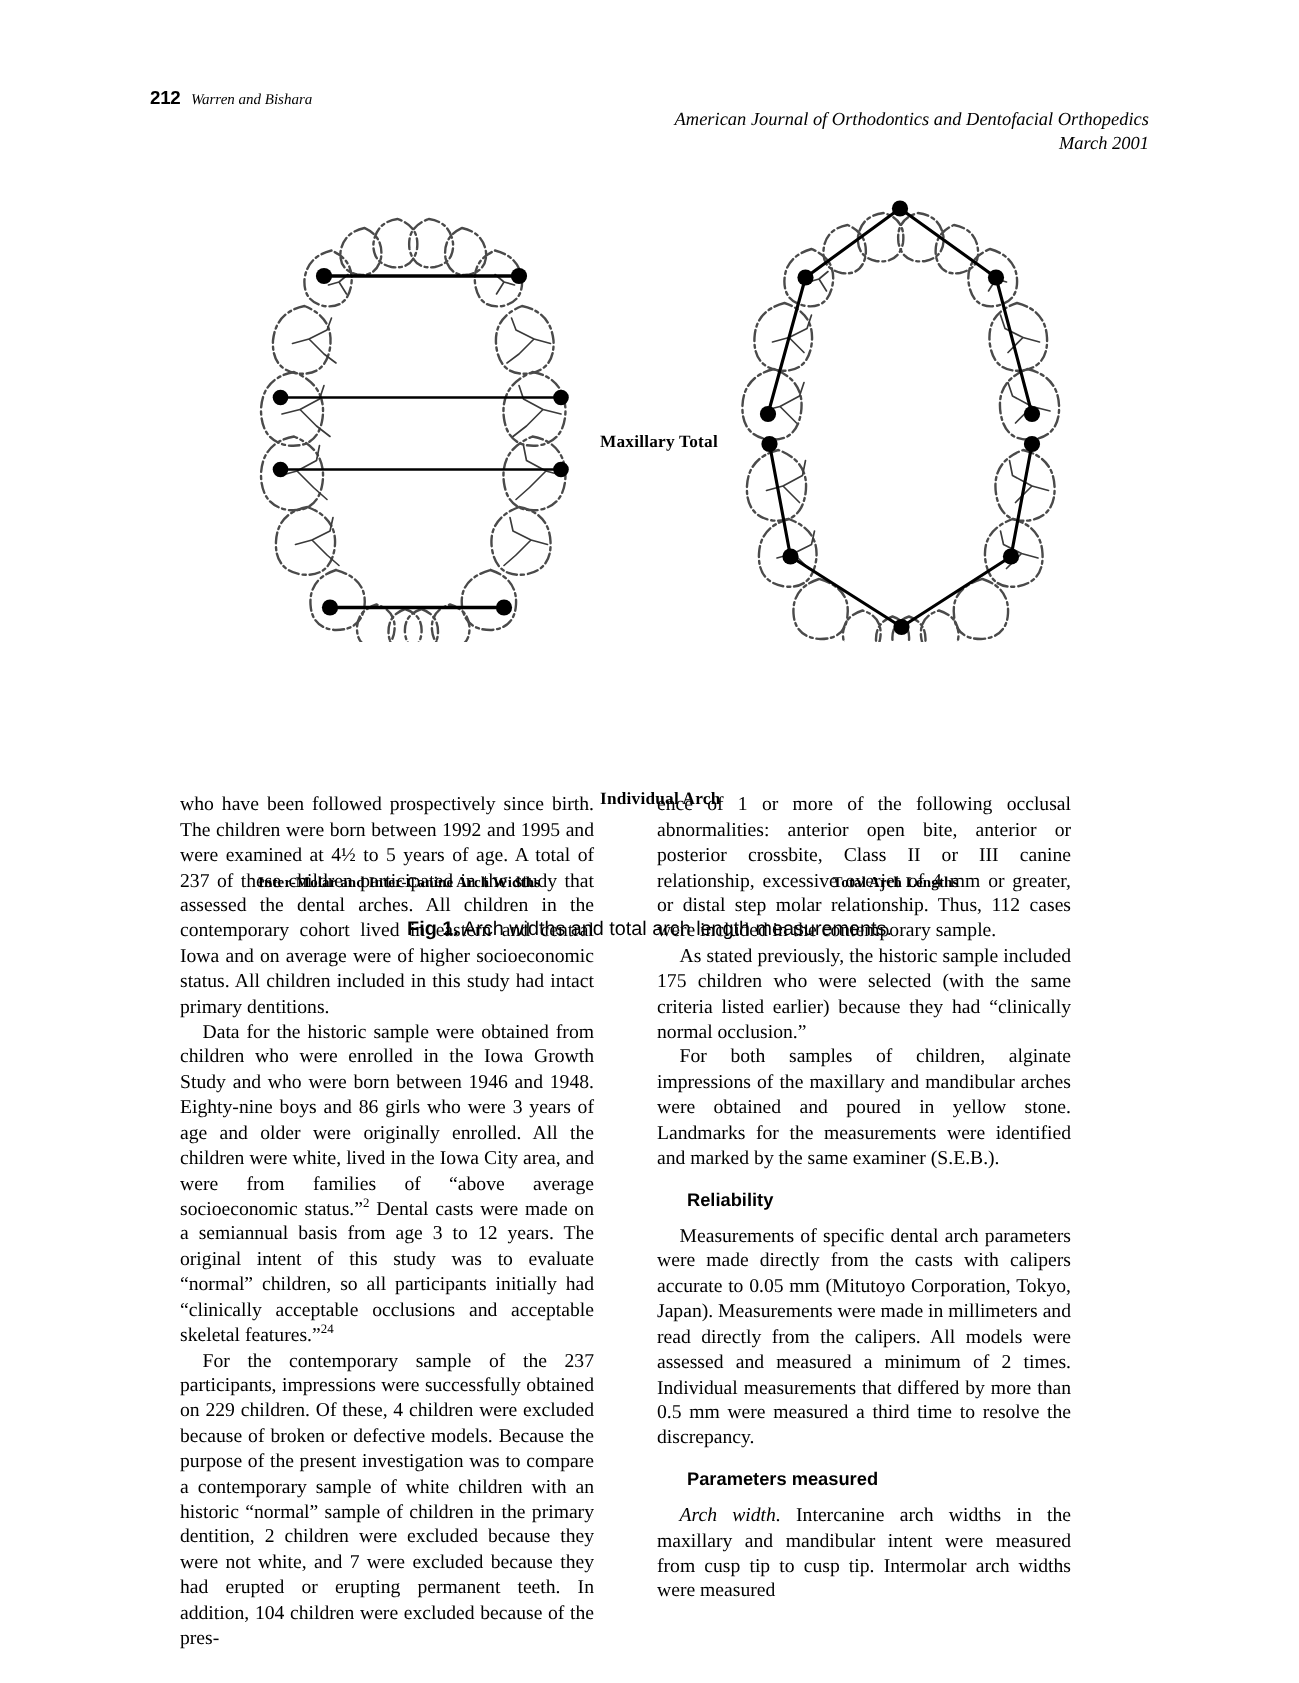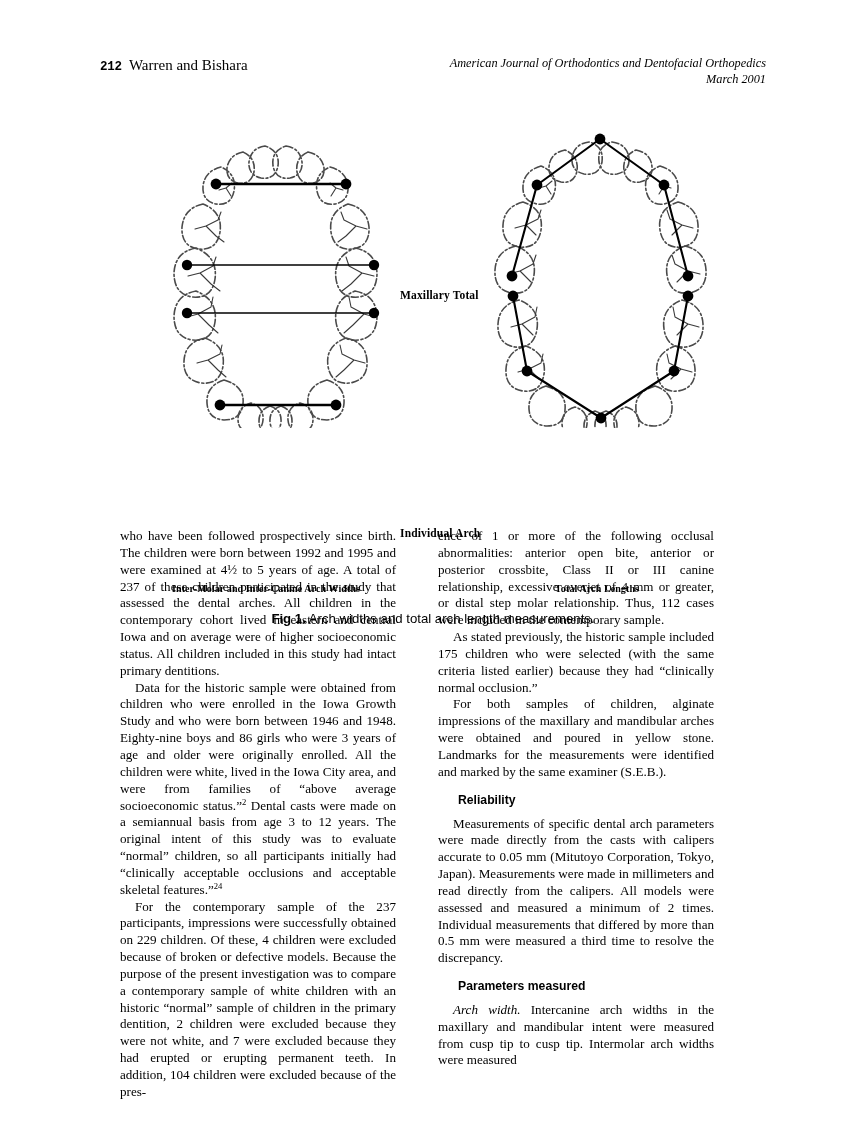--- a/index.html
+++ b/index.html
@@ -25,33 +25,34 @@
     width: 666px;
     height: 40px;
   }
   .runhead-left {
     position: absolute;
     left: 0;
     top: 0;
     white-space: nowrap;
   }
   .folio {
-    font-family: Liberation Mono, monospace;
+    font-family: Liberation Sans, sans-serif;
     font-weight: bold;
     font-size: 12.5px;
     letter-spacing: -0.2px;
   }
   .runhead-author {
-    font-size: 15px;
+    font-style: italic;
+    font-size: 10px;
     margin-left: 7px;
   }
   .runhead-right {
     position: absolute;
     right: 0;
-    top: 0;
+    top: 16px;
     text-align: right;
     font-style: italic;
     font-size: 12.3px;
     line-height: 15.5px;
   }
 
   
   .figure {
     position: absolute;
     left: 100px;

